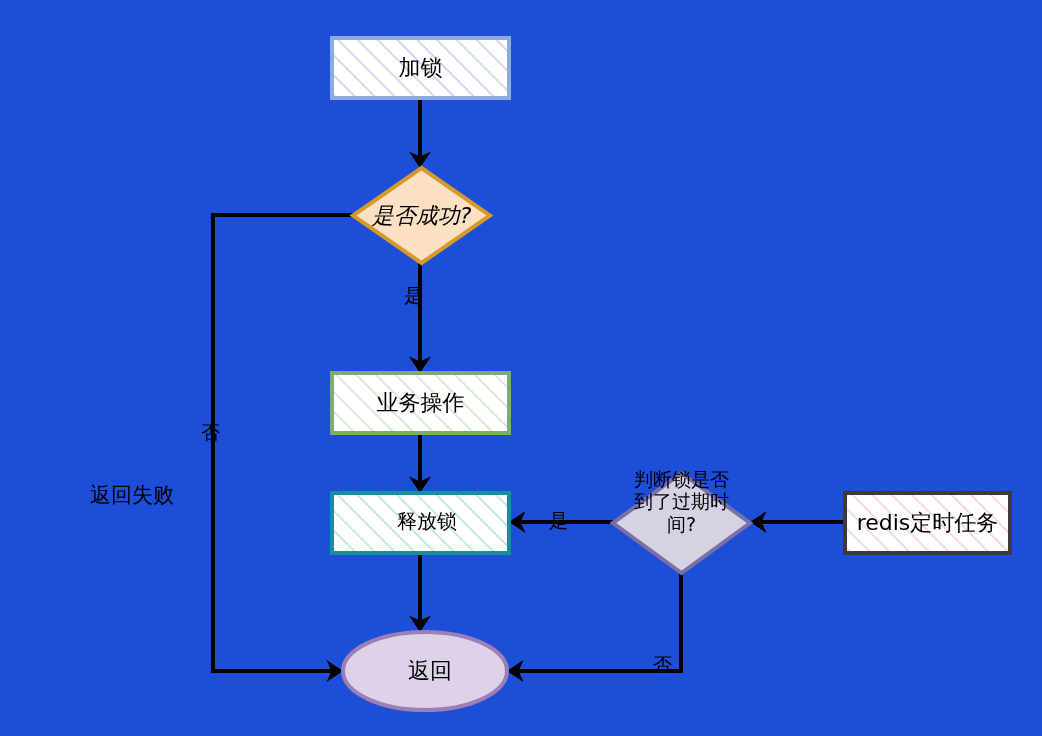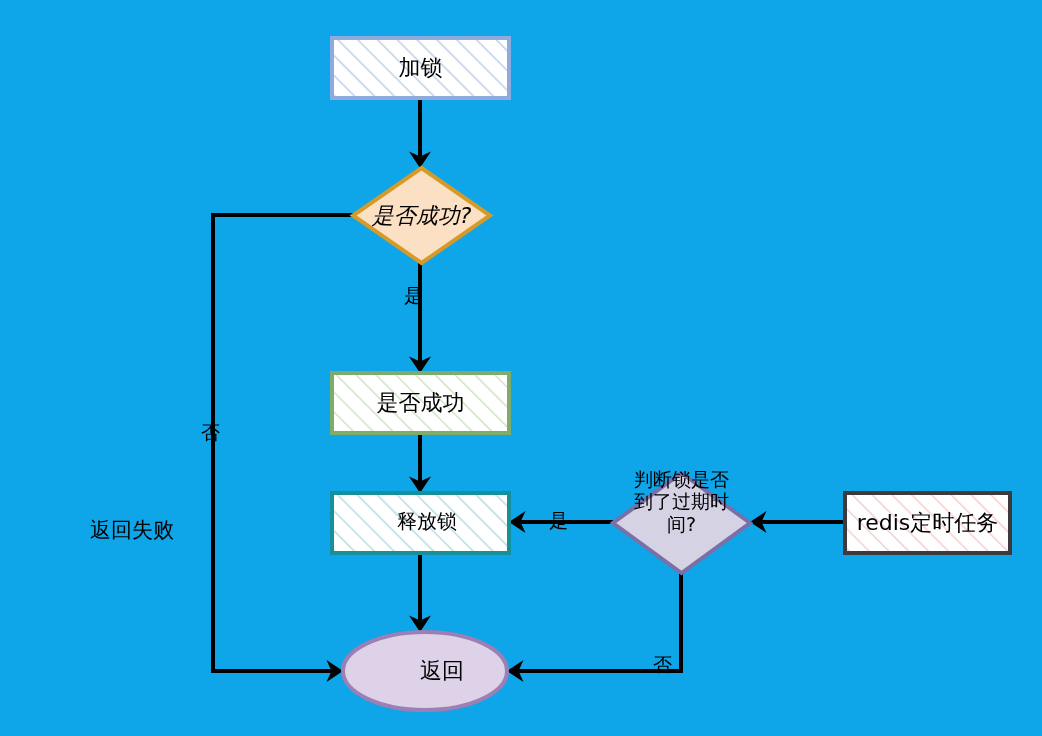--- a/index.html
+++ b/index.html
@@ -7,21 +7,21 @@
     padding: 0;
     background: #ffffff;
   }
   body {
     font-family: "DejaVu Sans", "Liberation Sans", sans-serif;
   }
   #canvas {
     position: relative;
     width: 1042px;
     height: 736px;
-    background: #0ea5e9;
+    background: #1d4ed8;
     overflow: hidden;
   }
   #canvas svg.layer {
     position: absolute;
     left: 0;
     top: 0;
     width: 1042px;
     height: 736px;
   }
   .node-label {
@@ -95,26 +95,26 @@
         <polygon points="681.5,473 750,523 681.5,573 613,523" fill="#d5d2e4" stroke="#7b6fa8" stroke-width="4"></polygon>
         <rect x="845" y="493" width="165" height="60" fill="#ffffff" stroke="none"></rect>
         <rect x="845" y="493" width="165" height="60" fill="url(#hatch-redis)" stroke="#3b3b3b" stroke-width="4"></rect>
         <ellipse cx="425" cy="671" rx="82" ry="39" fill="#ddd2e8" stroke="#9b7fb5" stroke-width="4"></ellipse>
       </g>
   </svg>
 
   <div id="labels-group">
       <div class="node-label" style="font-size: 22px; left: 280.5px; width: 280px; top: 55px;">加锁</div>
       <div class="node-label" style="font-size: 22px; left: 281.5px; width: 280px; top: 202.5px; font-style: italic;">是否成功?</div>
-      <div class="node-label" style="font-size: 22px; left: 280.5px; width: 280px; top: 390px;">是否成功</div>
+      <div class="node-label" style="font-size: 22px; left: 280.5px; width: 280px; top: 390px;">业务操作</div>
       <div class="node-label" style="font-size: 20px; left: 287px; width: 280px; top: 510px;">释放锁</div>
       <div class="node-label" style="font-size: 19px; left: 541.5px; width: 280px; top: 468px;">判断锁是否
 到了过期时
 间?</div>
       <div class="node-label" style="font-size: 22px; left: 787.5px; width: 280px; top: 510px;">redis定时任务</div>
-      <div class="node-label" style="font-size: 22px; left: 302px; width: 280px; top: 658px;">返回</div>
+      <div class="node-label" style="font-size: 22px; left: 290px; width: 280px; top: 658px;">返回</div>
       <div class="edge-label" style="left: 404px; top: 283px;">是</div>
       <div class="edge-label" style="left: 201px; top: 420px;">否</div>
       <div class="edge-label" style="left: 549px; top: 508px;">是</div>
       <div class="edge-label" style="left: 653px; top: 652px;">否</div>
-      <div class="free-label" style="left: 90px; top: 516px;">返回失败</div>
+      <div class="free-label" style="left: 90px; top: 481px;">返回失败</div>
     </div>
 </div>
 
 </body></html>

